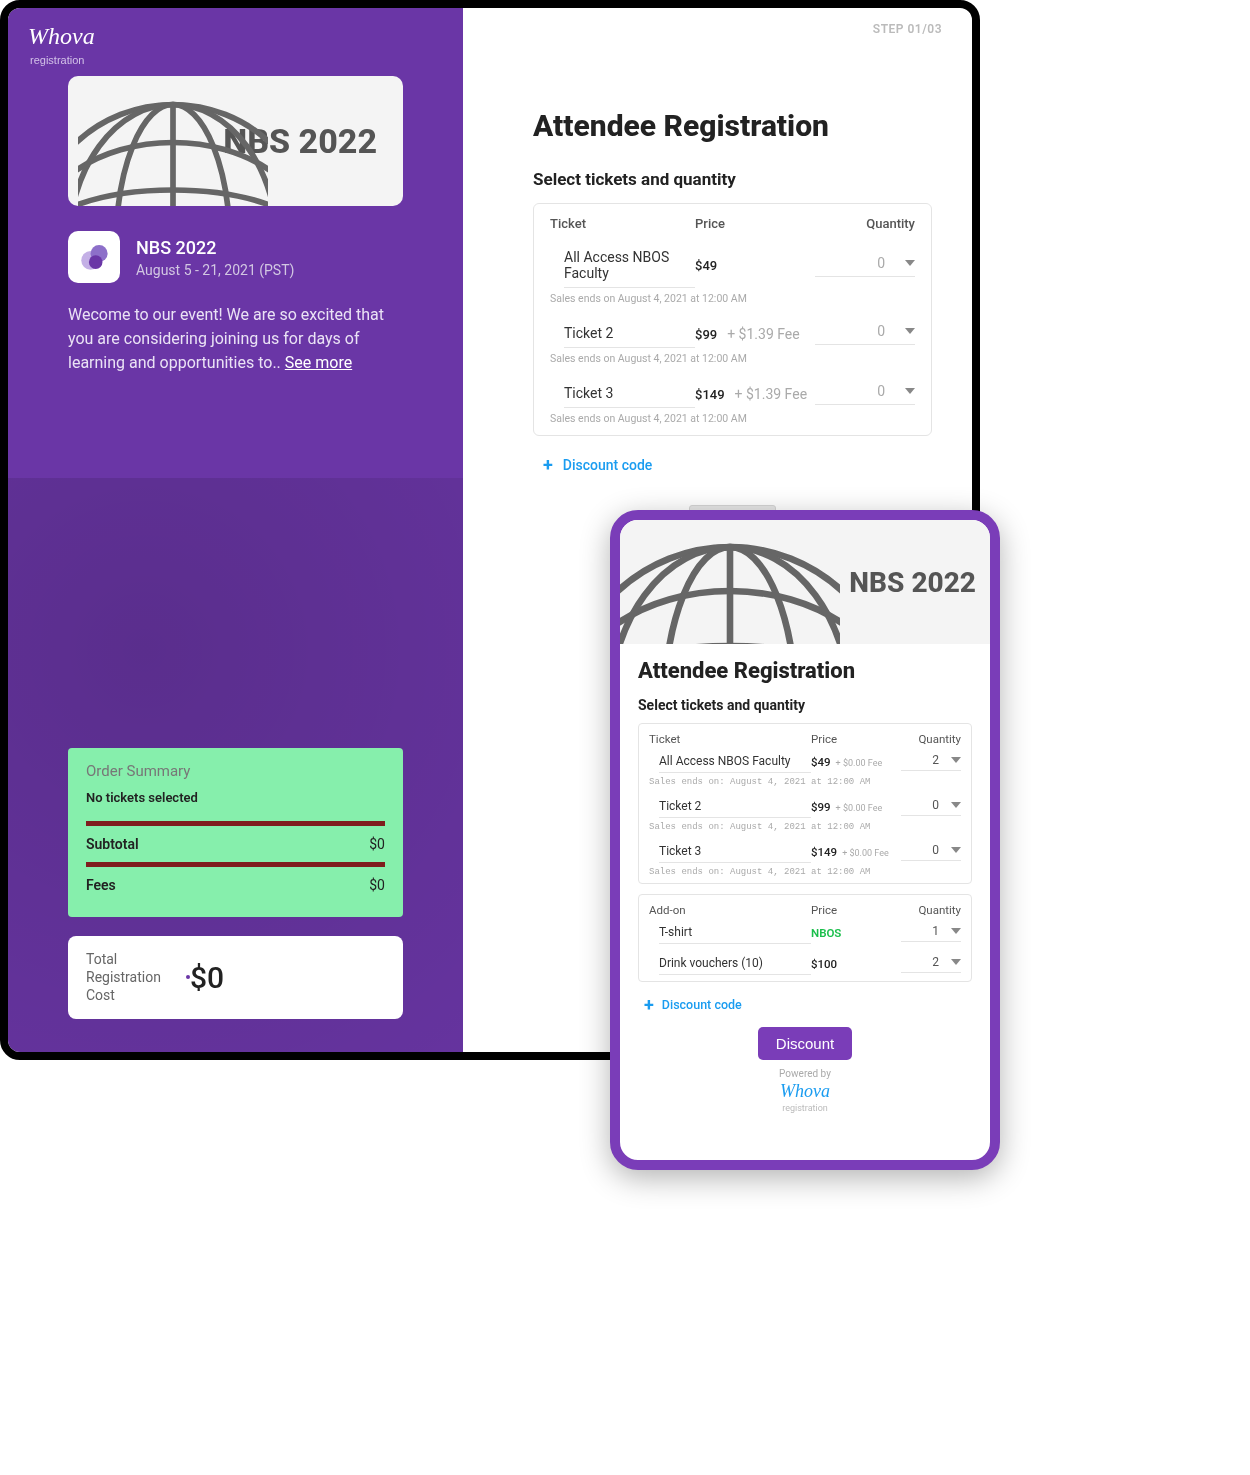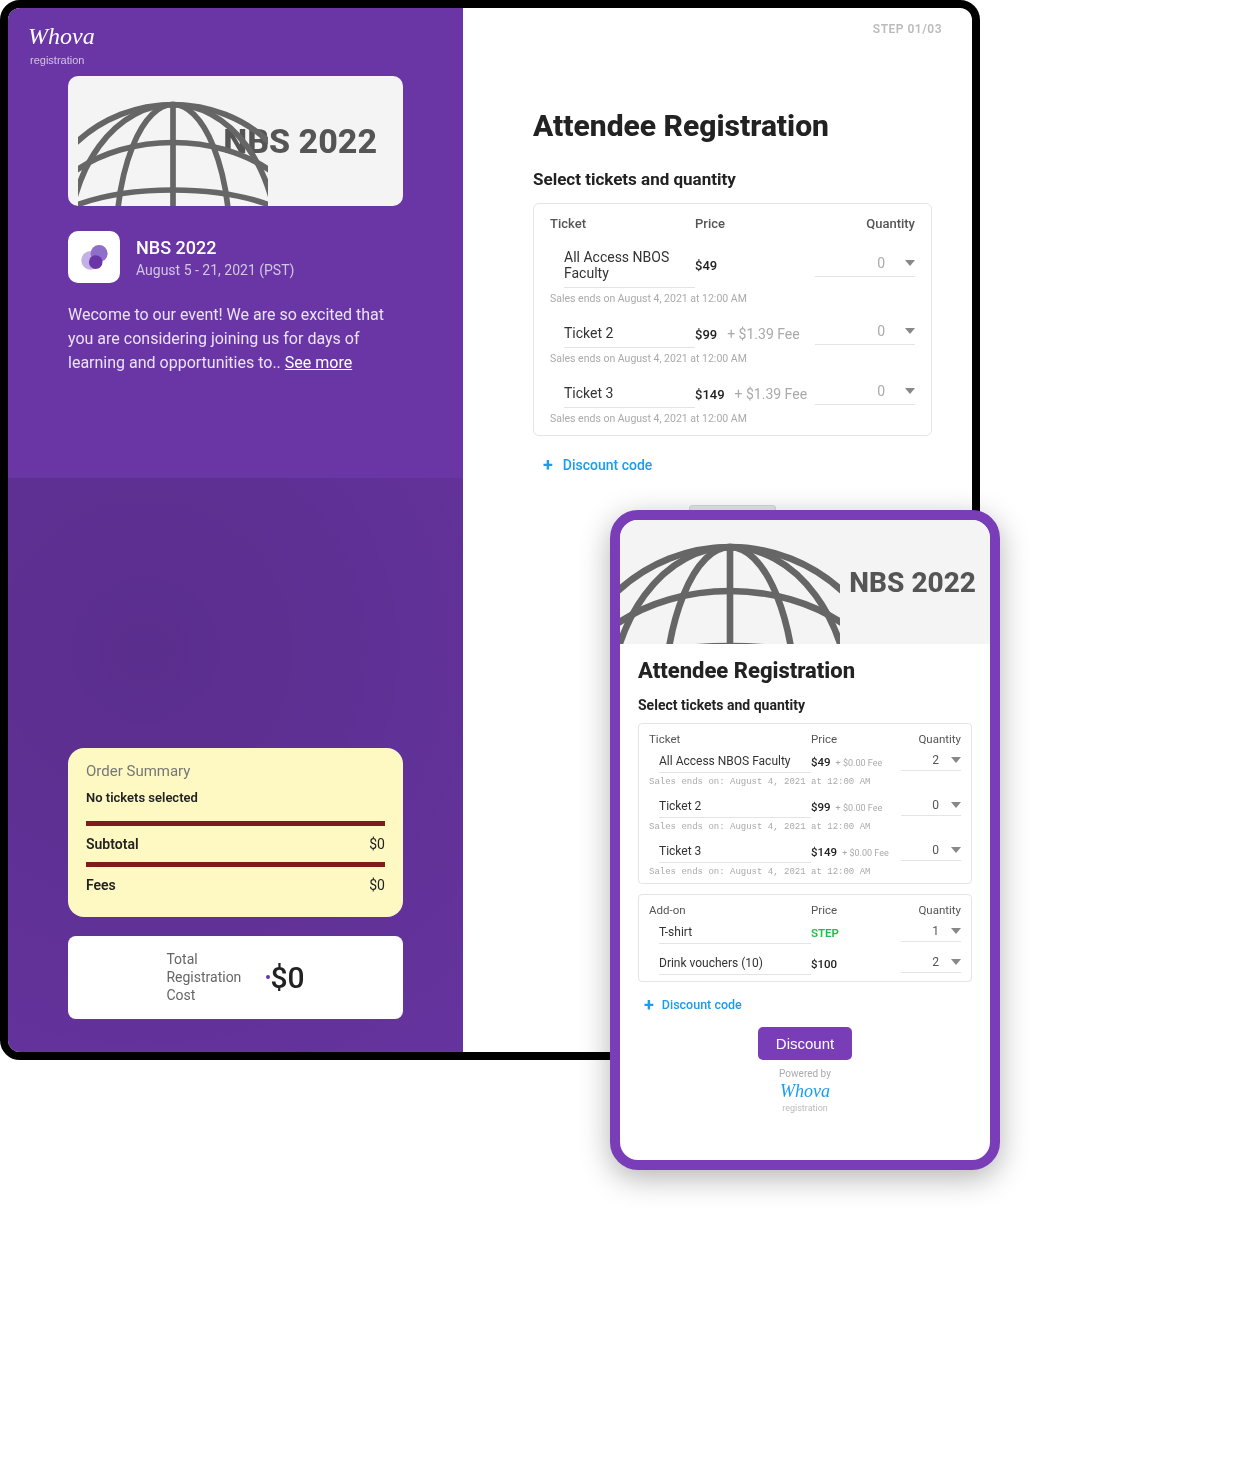--- a/index.html
+++ b/index.html
@@ -99,40 +99,40 @@
   .crowd {
     position: absolute;
     top: 470px; left:0; right:0; bottom:0;
     background: radial-gradient(circle at 30% 30%, rgba(0,0,0,.25), rgba(0,0,0,.08));
     opacity: .6;
   }
 
   .order-summary {
     position: absolute;
     left: 60px; right: 60px; top: 740px;
-    background: #fef9c3;
-    border-radius: 16px;
+    background: #86efac;
+    border-radius: 4px;
     color: #333;
     padding: 14px 18px;
   }
   .os-title { color: #777; font-size: 15px; margin-bottom: 10px; }
   .os-msg { font-size: 13px; font-weight: 600; color: #222; margin-bottom: 16px; }
   .os-row { display: flex; justify-content: space-between; font-size: 14px; padding: 10px 0; border-top: 5px solid #7f1d1d; color:#222;}
   .os-row .label { color:#222; font-weight:600; }
 
   .total-card {
     position: absolute;
     left: 60px; right: 60px; top: 928px;
     background: #fff;
     border-radius: 8px;
     color: #555;
     padding: 14px 18px;
     display: flex;
     align-items: center;
-    justify-content: center;
+    justify-content: flex-start;
   }
   .total-label { font-size: 14px; line-height: 1.3; color:#666; width: 100px; }
   .total-amount { font-size: 30px; font-weight: 500; color:#222; }
   .dot { width:4px;height:4px;background:#6A36A6;border-radius:50%; }
 
   
   .main {
     flex: 1;
     padding: 20px 40px 20px 70px;
     position: relative;
@@ -424,21 +424,21 @@
         <span>Add-on</span>
         <span>Price</span>
         <span style="text-align:right">Quantity</span>
       </div>
       <div id="mobile-addons">
           <div>
     <div class="m-row" style="padding-bottom:6px;">
       <div class="m-name-wrap">
                 <div class="m-name">T-shirt</div>
               </div>
-      <div class="m-price free">STEP</div>
+      <div class="m-price free">NBOS</div>
       <div class="m-qty">
                 <span>1</span>
                 <span class="caret"></span>
               </div>
     </div>
           </div>
           <div>
     <div class="m-row" style="padding-bottom:6px;">
       <div class="m-name-wrap">
                 <div class="m-name">Drink vouchers (10)</div>

